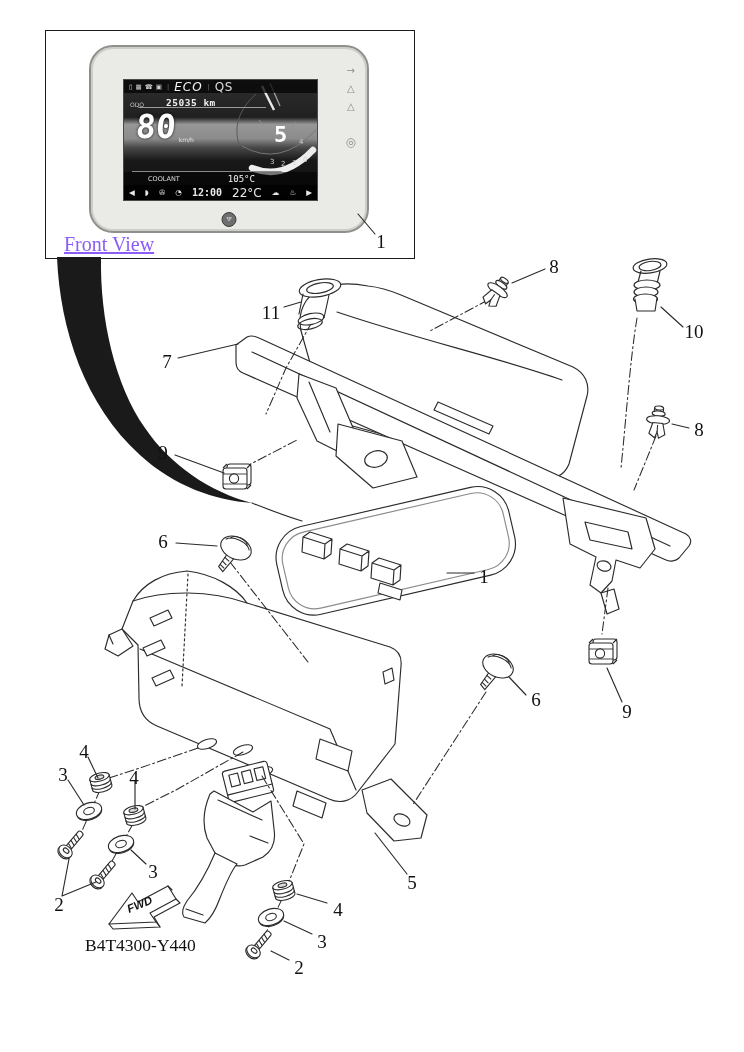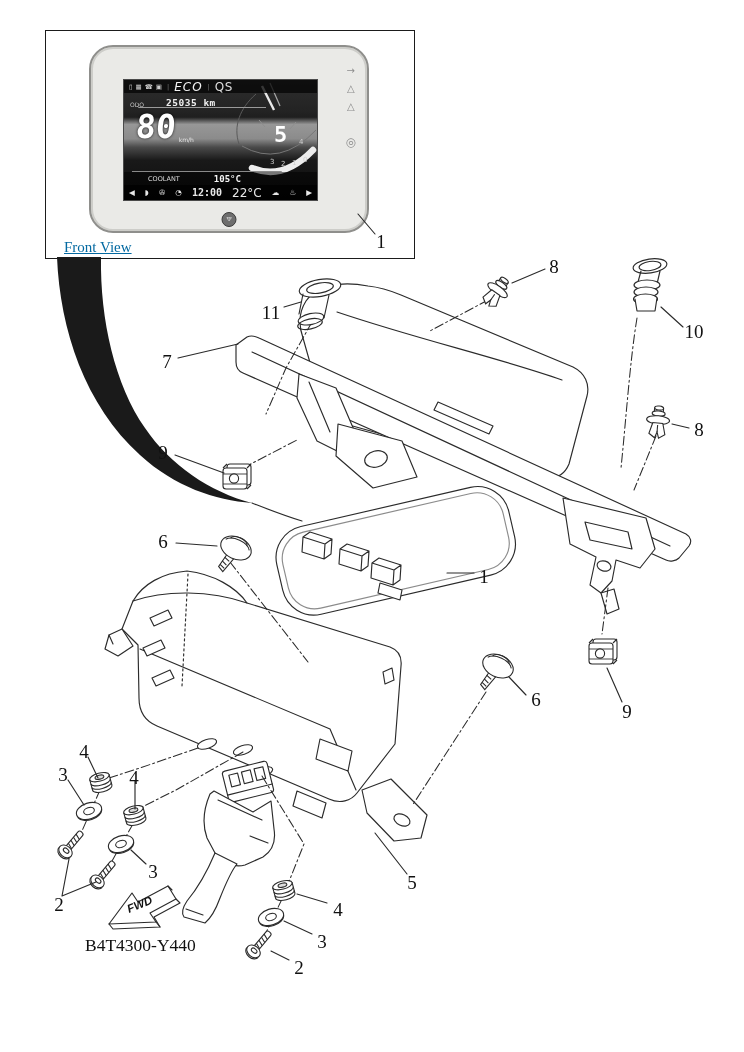--- a/index.html
+++ b/index.html
@@ -1,21 +1,21 @@
 <!DOCTYPE html>
 <html><head>
 <meta charset="utf-8">
 <style>
   html,body{margin:0;padding:0;background:#fff}
   #stage{position:relative;width:744px;height:1052px;background:#fff;overflow:hidden;
          font-family:"Liberation Serif",serif;color:#111}
   
   .frontbox{position:absolute;left:45px;top:30px;width:368px;height:227px;
             border:1.6px solid #1b1b1b;z-index:1;background:transparent}
-  .fvcaption{position:absolute;left:18px;bottom:2px;font-size:15px;text-decoration:underline;color:#0369a1}
+  .fvcaption{position:absolute;left:18px;bottom:2px;font-size:20px;text-decoration:underline;color:#8b5cf6}
   .bezel{position:absolute;left:43px;top:14px;width:276px;height:184px;border-radius:24px;
          background:#eaeae7;border:2px solid #8f8f8c;box-shadow:inset 0 0 0 2px #cdcdc9}
   .screen{position:absolute;left:32px;top:32px;width:193px;height:120px;border:1px solid #4a4a4a;
           display:flex;flex-direction:column;overflow:hidden;
           background:linear-gradient(180deg,#2e2e2e 0%,#232323 26%,#1f1f1f 31%,#979797 37%,#8b8b8b 49%,#4a4a4a 56%,#191919 67%,#0c0c0c 100%)}
   .tachsvg{position:absolute;inset:0;z-index:0}
   .srow{position:relative;z-index:1}
   .sbar{height:13px;background:rgba(5,5,5,.78);display:flex;align-items:center;gap:3px;padding:0 5px;
         color:#cfcfcf;font-family:"DejaVu Sans",sans-serif;font-size:6.5px}
   .sbar .eco{font-style:italic;font-weight:normal;font-size:12px;color:#f2f2f2;letter-spacing:1px}
@@ -27,21 +27,21 @@
           color:#eee;letter-spacing:.5px}
   .odoline{position:absolute;left:14px;top:13.5px;width:128px;border-bottom:1px solid #9a9a9a;
            border-radius:0 0 0 8px}
   .mid{flex:1;display:flex;align-items:flex-start;position:relative}
   .spd{font-family:"DejaVu Sans Mono",monospace;font-size:33px;font-weight:bold;color:#fff;line-height:.9;
        margin:4px 0 0 12px;transform:skewX(-5deg);text-shadow:0 0 3px rgba(0,0,0,.85)}
   .unit{font-size:6px;color:#e5e5e5;margin:28px 0 0 3px;font-family:"DejaVu Sans",sans-serif}
   .coolrow{height:13px;display:flex;align-items:center;padding:0 24px;font-size:6.5px;color:#ddd;
            font-family:"DejaVu Sans",sans-serif;background:rgba(0,0,0,.5);position:relative}
   .coolline{position:absolute;left:8px;top:-1px;width:150px;border-top:1px solid #8a8a8a;border-radius:0 0 8px 0}
-  .coolval{margin-left:34px;font-family:"DejaVu Sans Mono",monospace;font-size:9px;font-weight:bold;color:#f4f4f4}
+  .coolval{margin-left:48px;font-family:"DejaVu Sans Mono",monospace;font-size:9px;font-weight:normal;color:#f4f4f4}
   .bbar{height:15px;background:rgba(0,0,0,.85);display:flex;align-items:center;justify-content:space-between;
         padding:0 5px;color:#e8e8e8;font-size:7.5px;font-family:"DejaVu Sans",sans-serif}
   .clockv{font-family:"DejaVu Sans Mono",monospace;font-weight:bold;font-size:10px}
   .tempv{font-size:12px}
   .bico{display:inline-block}
   .sideicons{position:absolute;right:11px;top:18px;display:flex;flex-direction:column;align-items:center;
              gap:7px;color:#8d8d8d;font-size:10px;font-family:"DejaVu Sans",sans-serif}
   .sideicons .btnic{margin-top:16px;font-size:12px}
   .logo{position:absolute;left:50%;bottom:4px;transform:translateX(-50%);width:13px;height:13px;border-radius:50%;
         background:#6e6e6e;border:1.5px solid #3c3c3c;display:flex;align-items:center;justify-content:center;

